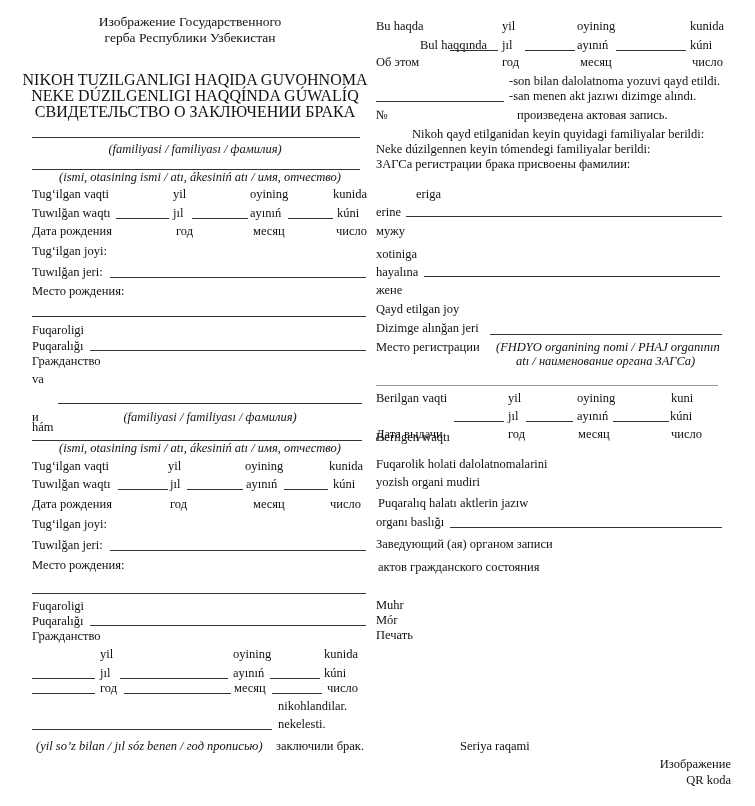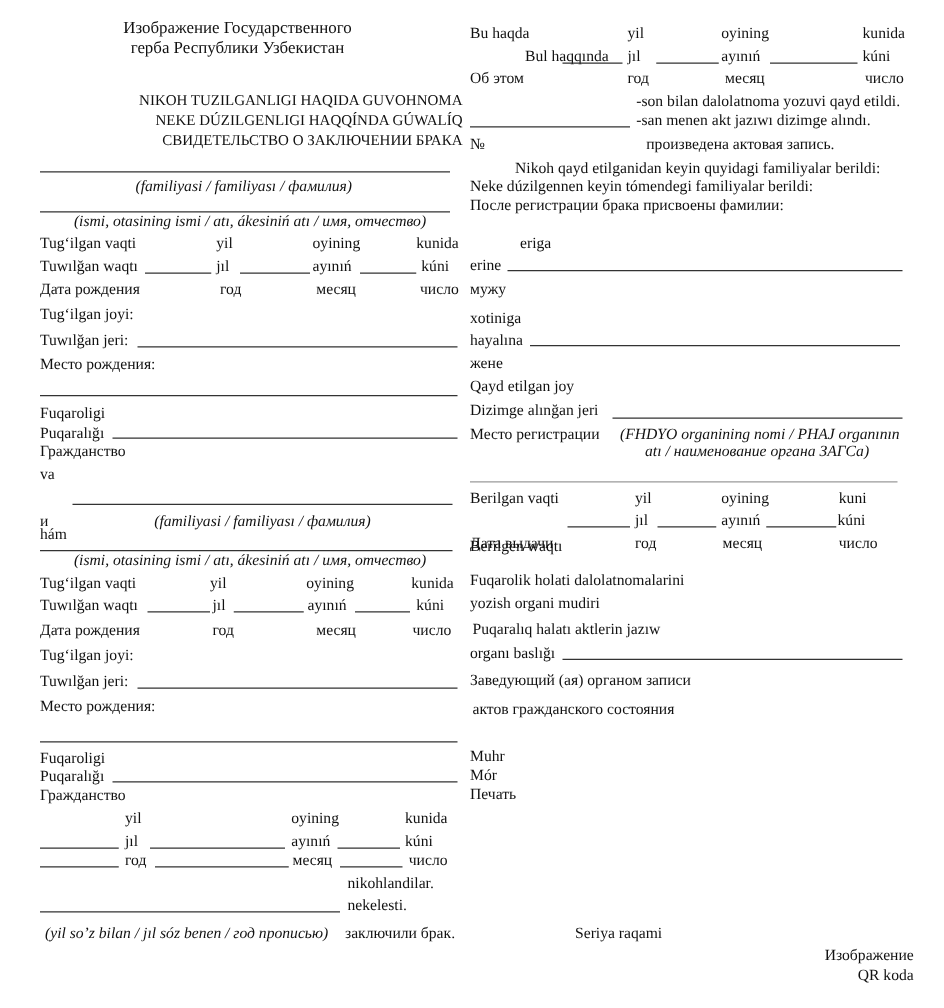--- a/index.html
+++ b/index.html
@@ -8,21 +8,21 @@
     font-family: "Liberation Serif", "DejaVu Serif", serif;
     font-size: 12.5px; color: #111111;
   }
   .abs { position: absolute; white-space: nowrap; line-height: 14px; }
   .it { font-style: italic; }
   .c { text-align: center; }
   .r { text-align: right; }
   .hl { position: absolute; height: 0; border-top: 1px solid #333333; }
   .hl.light { border-top-color: #9a9a9a; }
   .hdr { font-size: 13.5px; line-height: 16px; }
-  .ttl { font-size: 12px; line-height: 16px; text-align: right; }
+  .ttl { font-size: 16px; line-height: 16px; }
 </style>
 </head>
 <body>
 
 <div class="abs c hdr" style="left:60px; width:260px; top:14px;">Изображение Государственного</div>
 <div class="abs c hdr" style="left:60px; width:260px; top:30px;">герба Республики Узбекистан</div>
 
 <div class="abs c ttl" style="left:20px; width:350px; top:72px;">NIKOH TUZILGANLIGI HAQIDA GUVOHNOMA</div>
 <div class="abs c ttl" style="left:20px; width:350px; top:88px;">NEKE DÚZILGENLIGI HAQQÍNDA GÚWALÍQ</div>
 <div class="abs c ttl" style="left:20px; width:350px; top:104px;">СВИДЕТЕЛЬСТВО О ЗАКЛЮЧЕНИИ БРАКА</div>
@@ -142,21 +142,21 @@
 <div class="abs" style="left:692px; top:55px;">число</div>
 
 <div class="abs" style="left:509px; top:74px;">-son bilan dalolatnoma yozuvi qayd etildi.</div>
 <div class="hl" style="left:376px; width:128px; top:101px;"></div>
 <div class="abs" style="left:509px; top:89px;">-san menen akt jazıwı dizimge alındı.</div>
 <div class="abs" style="left:376px; top:108px;">№</div>
 <div class="abs" style="left:517px; top:108px;">произведена актовая запись.</div>
 
 <div class="abs" style="left:376px; top:127px;margin-left:36px;">Nikoh qayd etilganidan keyin quyidagi familiyalar berildi:</div>
 <div class="abs" style="left:376px; top:142px;">Neke dúzilgennen keyin tómendegi familiyalar berildi:</div>
-<div class="abs" style="left:376px; top:157px;">После регистрации брака присвоены фамилии:</div>
+<div class="abs" style="left:376px; top:157px;">ЗАГСа регистрации брака присвоены фамилии:</div>
 
 <div class="abs" style="left:376px; top:187px;margin-left:40px;">eriga</div>
 <div class="abs" style="left:376px; top:205px;">erine</div>
 <div class="hl" style="left:406px; width:316px; top:216px;"></div>
 <div class="abs" style="left:376px; top:224px;">мужу</div>
 
 <div class="abs" style="left:376px; top:247px;">xotiniga</div>
 <div class="abs" style="left:376px; top:265px;">hayalına</div>
 <div class="hl" style="left:424px; width:296px; top:276px;"></div>
 <div class="abs" style="left:376px; top:283px;">жене</div>

